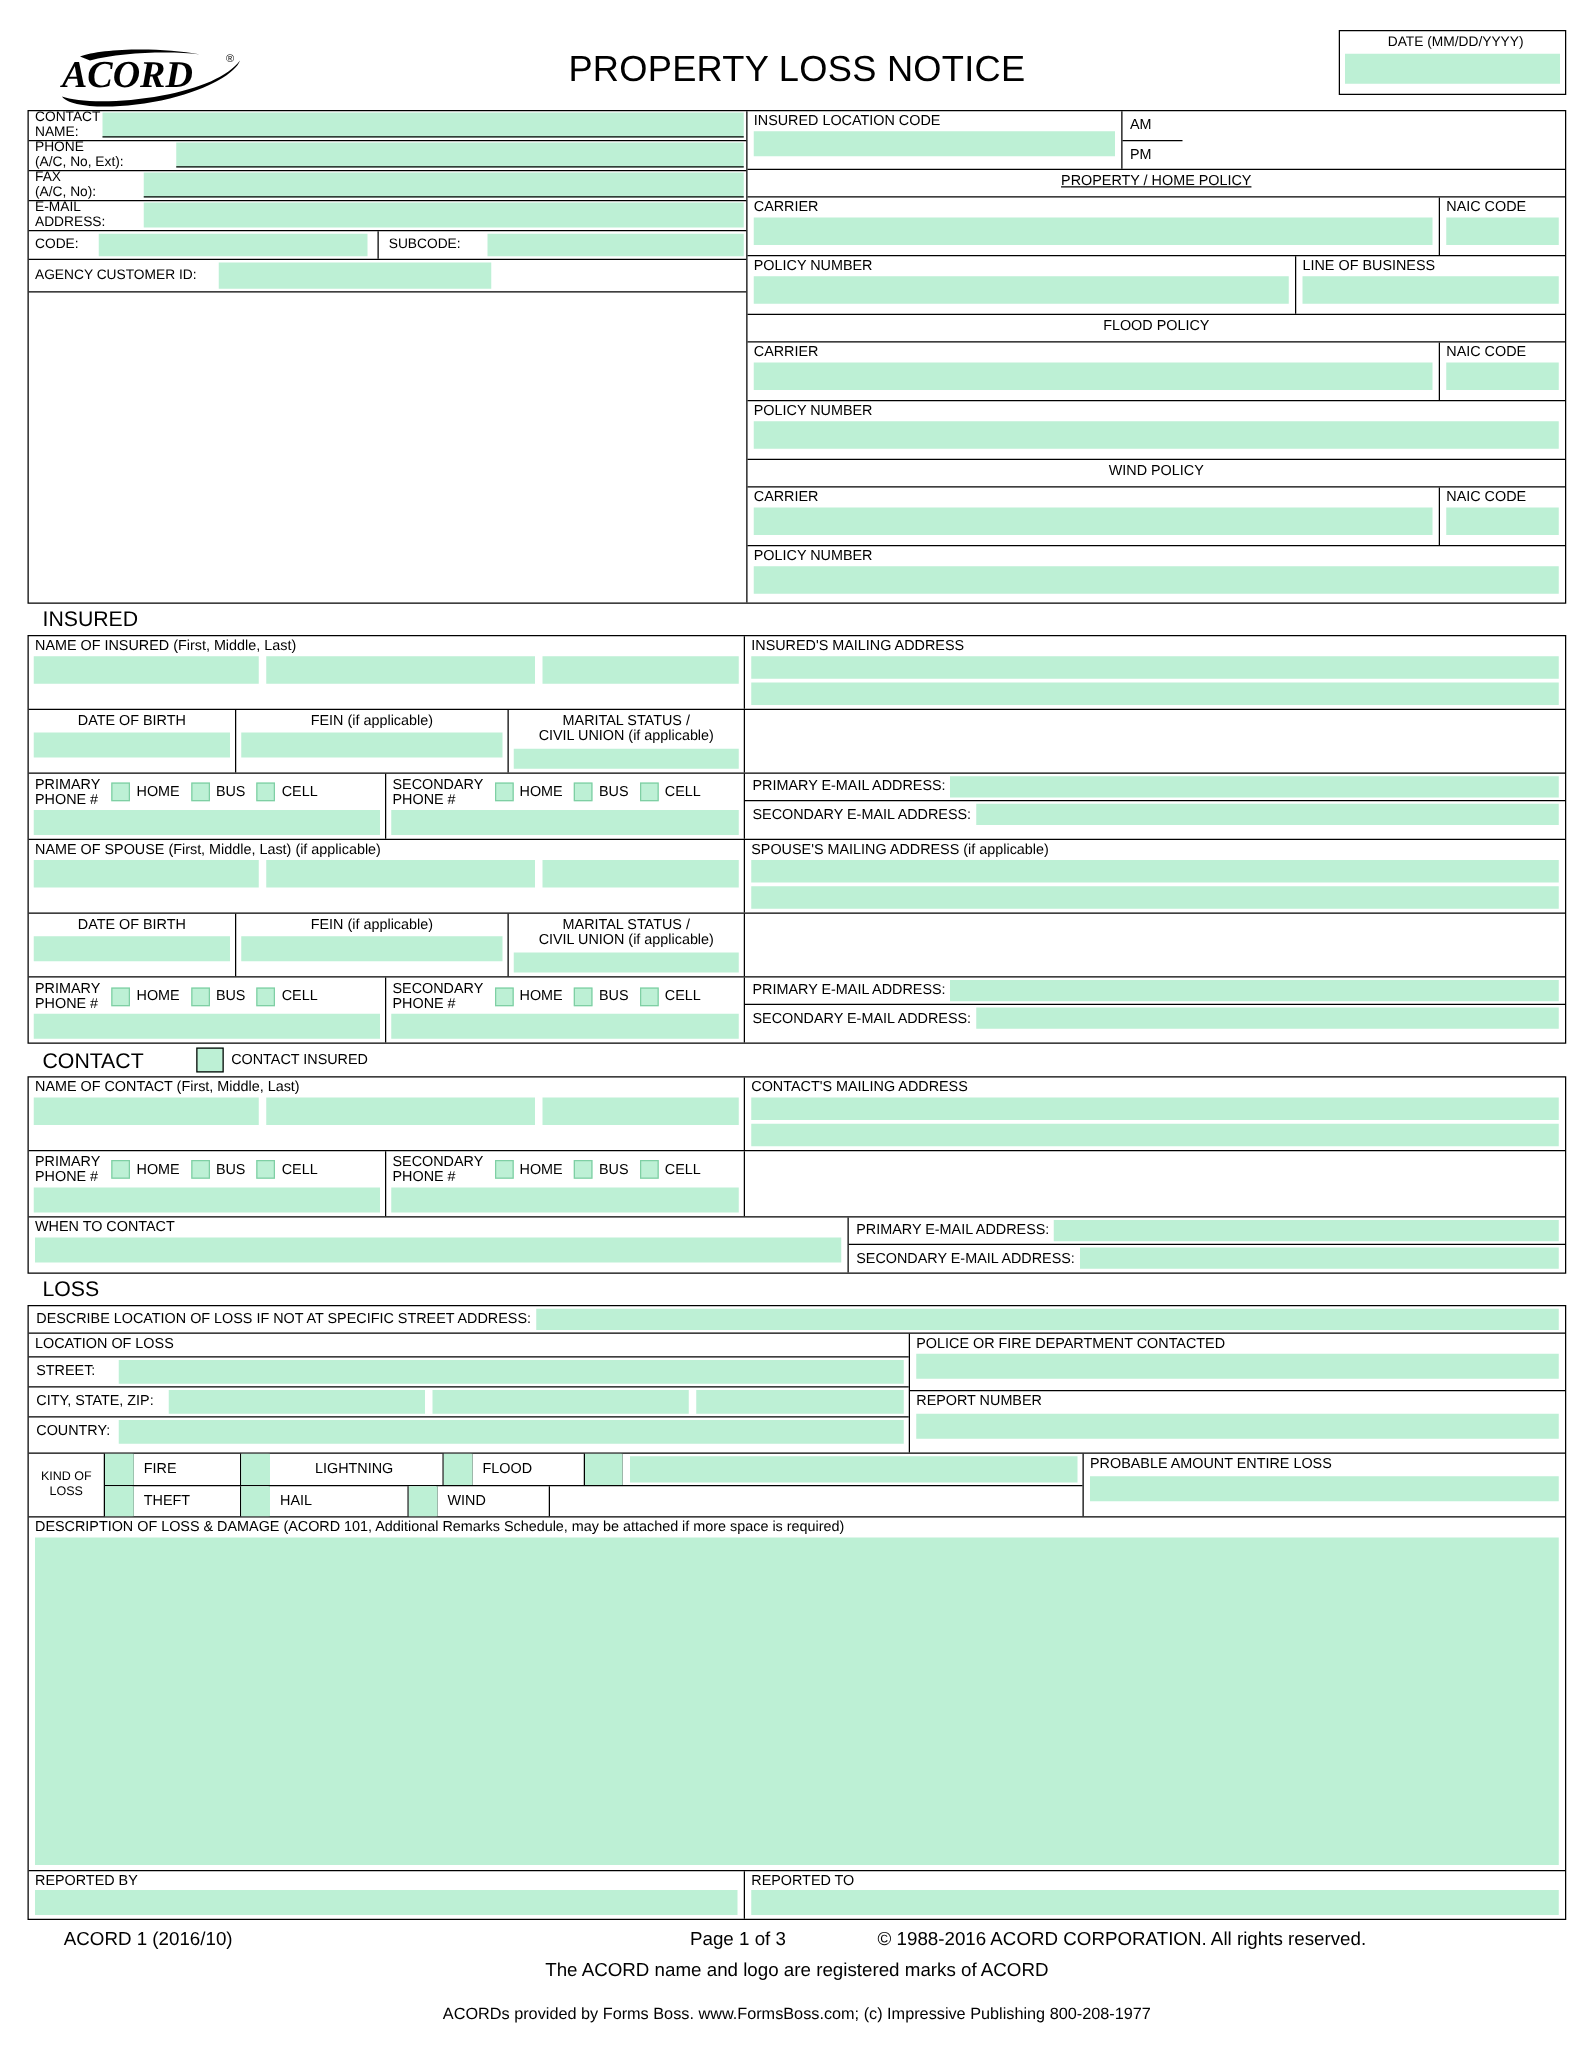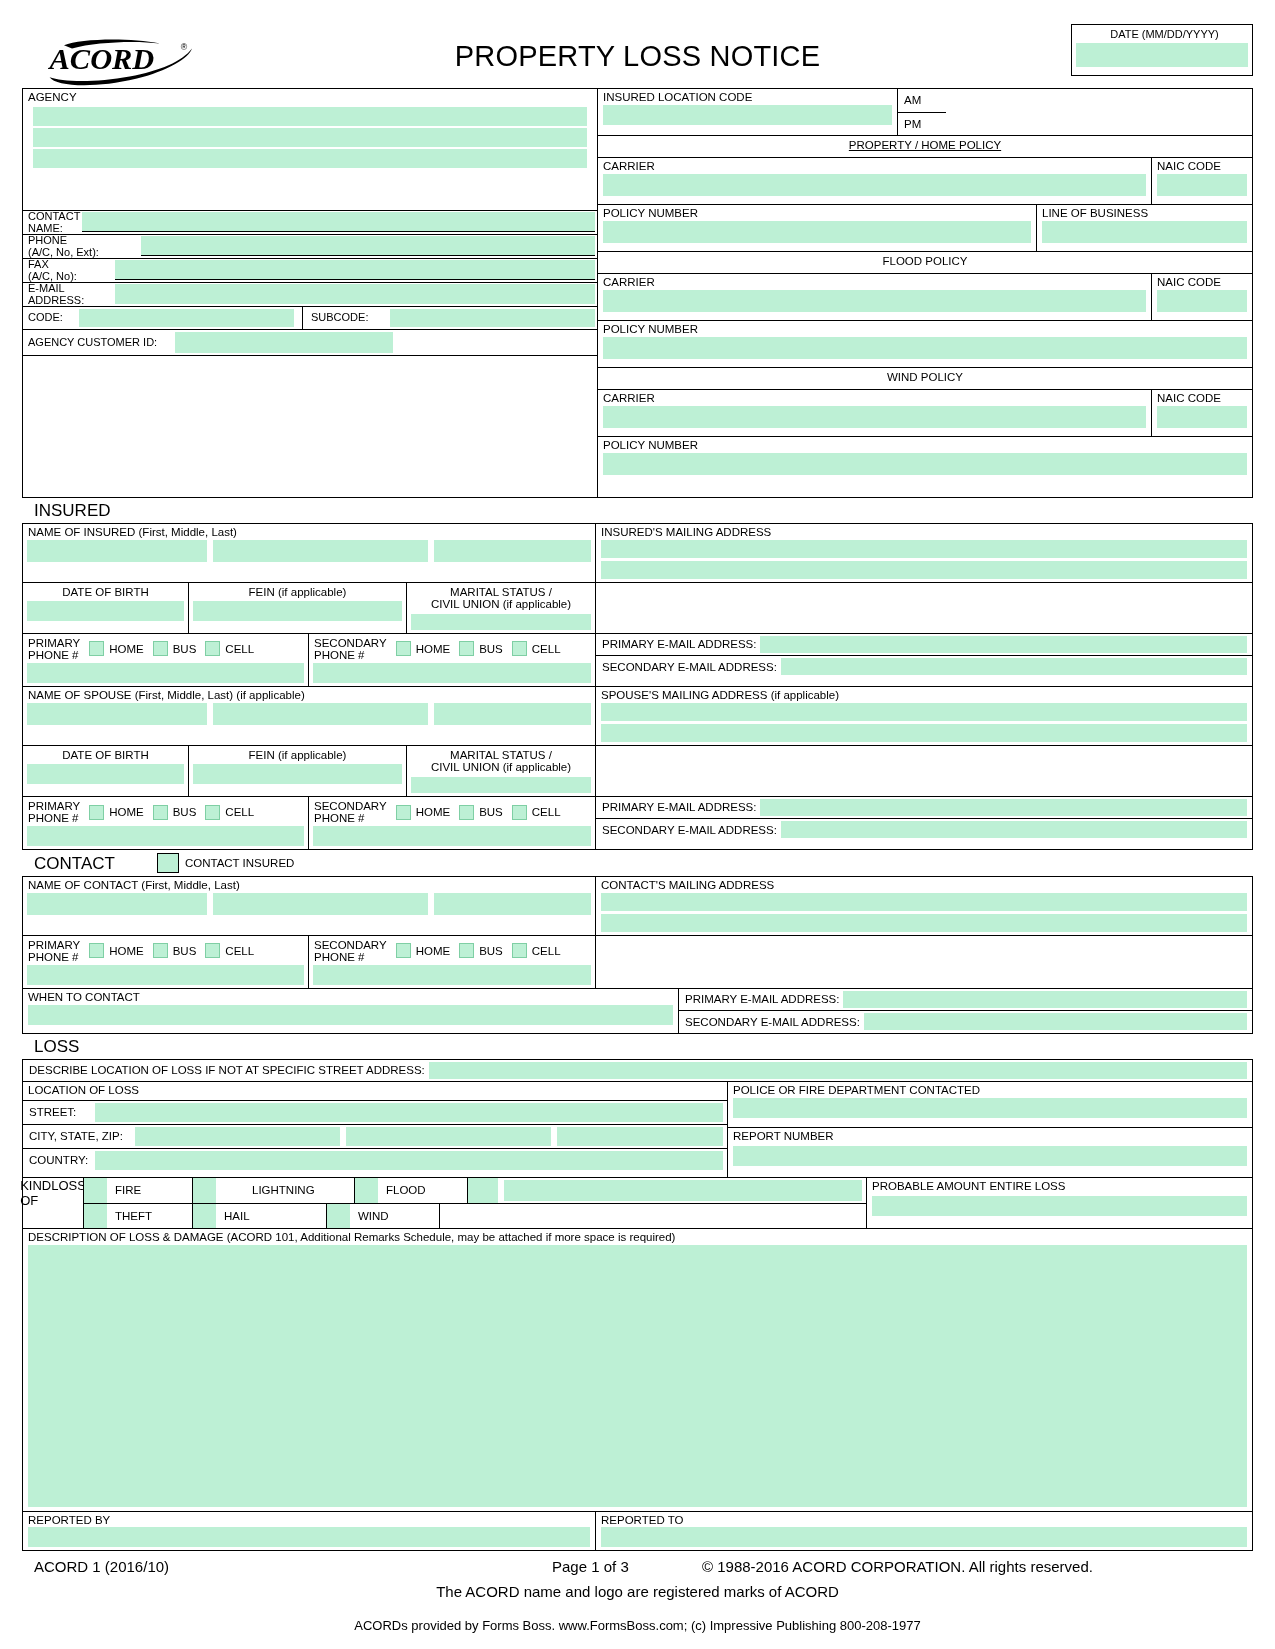--- a/index.html
+++ b/index.html
@@ -92,26 +92,20 @@
     <div class="datebox">
       <div class="cap">DATE (MM/DD/YYYY)</div>
       <div class="fld"></div>
     </div>
   </div>
 
   <div class="frame" style="border-bottom:1.8px solid #000;">
     <div class="topblock">
 
       <div class="col-left">
-        <div class="cell agency-lines" style="height:122px;border-bottom:1.2px solid #000;">
-          <div class="cap">AGENCY</div>
-          <div class="fld"></div>
-          <div class="fld"></div>
-          <div class="fld"></div>
-        </div>
 
         <div class="cell" style="height:24px;">
           <div class="inl" style="height:100%;">
             <div class="tag">
               <span>CONTACT</span>
                 <span>NAME:</span>
             </div>
             <div class="grow fld" style="margin:1px 2px 2px 0;border-bottom:1.1px solid #000;"></div>
           </div>
         </div>
@@ -563,21 +557,21 @@
             <div class="fld" style="height:20px;margin:0 5px;"></div>
           </div>
           <div style="height:49px;">
             <div class="cap">REPORT NUMBER</div>
             <div class="fld" style="height:20px;margin:2px 5px 0 5px;"></div>
           </div>
         </div>
       </div>
 
       <div class="inl" style="border-bottom:1.6px solid #000;">
-        <div class="vsplit" style="width:61px;display:flex;flex-direction:row;justify-content:center;font-size:13px;line-height:1.2;">
+        <div class="vsplit" style="width:61px;display:flex;flex-direction:column;justify-content:center;align-items:center;font-size:10px;line-height:1.2;">
           <span>KIND OF</span>
             <span>LOSS</span>
         </div>
 
         <div style="width:782px;display:flex;flex-direction:column;">
 
           <div class="inl" style="height:26px;border-bottom:1.2px solid #000;">
             <div class="vsplit" style="width:23px;">
                 <i class="cb" style="display:block;width:23px;height:100%;border:0;"></i>
               </div>
@@ -632,21 +626,21 @@
         <div class="grow">
           <div class="cap">REPORTED TO</div>
           <div class="fld" style="height:20px;margin:0 5px 3px 5px;"></div>
         </div>
       </div>
     </div>
   </div>
 
   <div class="footer">
     <div style="position:relative;height:24px;">
-      <span class="abs" style="left:12px;top:3px;font-size:15px;">ACORD 1 (2016/10)</span>
+      <span class="abs" style="left:29px;top:3px;font-size:15px;">ACORD 1 (2016/10)</span>
       <span class="abs" style="left:530px;top:3px;font-size:15px;">Page 1 of 3</span>
       <span class="abs" style="left:680px;top:3px;font-size:15px;">© 1988-2016 ACORD CORPORATION.  All rights reserved.</span>
     </div>
     <div class="foot-center" style="font-size:15px;">The ACORD name and logo are registered marks of ACORD</div>
     <div class="foot-small">ACORDs provided by Forms Boss. www.FormsBoss.com; (c) Impressive Publishing 800-208-1977</div>
   </div>
 
 </div>
 
 </body></html>

